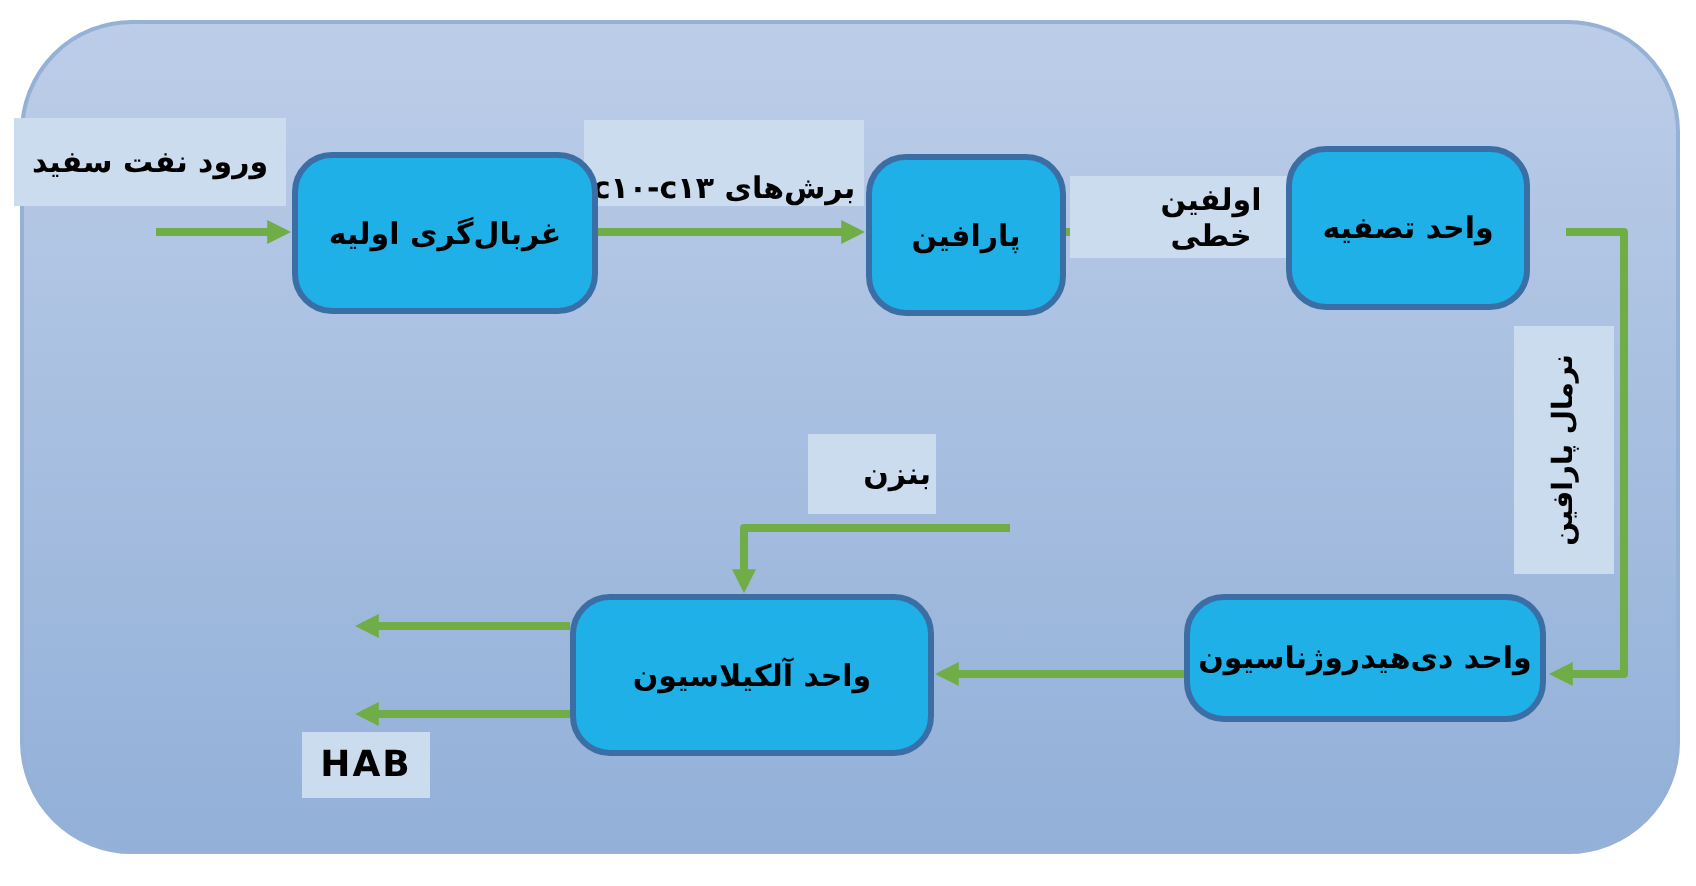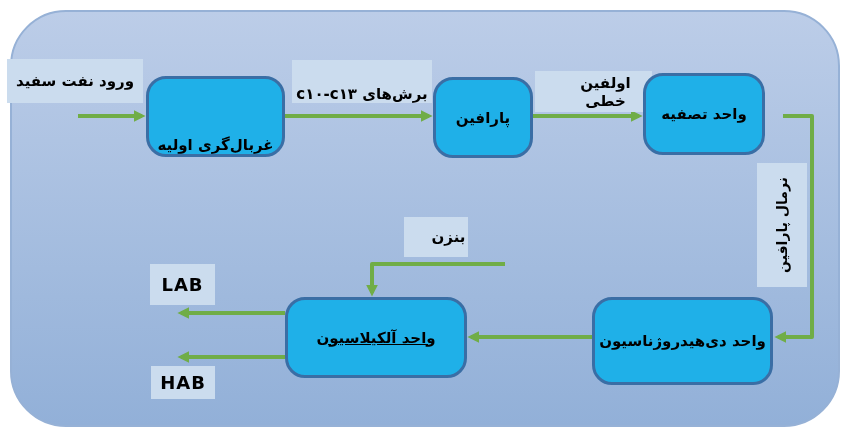--- a/index.html
+++ b/index.html
@@ -18,30 +18,30 @@
     color:var(--text);font-weight:bold;box-sizing:border-box;}
   .box{background:var(--box-fill);border:3px solid var(--box-border);border-radius:20px;font-size:15px;}
   .lbl{background:var(--label-fill);font-size:15px;}
   .latin{font-size:18px;letter-spacing:1px;direction:ltr;}
   .vlbl{position:absolute;background:var(--label-fill);box-sizing:border-box;}
   .vlbl .rot{position:absolute;left:-37px;top:37px;width:124px;height:50px;transform:rotate(-90deg);
     display:flex;align-items:center;justify-content:center;font-weight:bold;font-size:14px;color:var(--text);}
   
   #n-input  {left:7px;  top:59px;  width:136px; height:44px;}
   #n-cuts   {left:292px; top:60px; width:140px; height:43px;align-items:flex-end;}
-  #n-olefin {left:535px; top:71px; width:117px; height:41px;padding-left:24px;}
+  #n-olefin {left:535px; top:88px; width:117px; height:41px;padding-left:24px;}
   #n-benzene{left:404px; top:217px; width:64px; height:40px;padding-left:25px;}
   #n-lab    {left:150px; top:264px; width:65px; height:41px;}
   #n-hab    {left:151px; top:366px; width:64px; height:33px;}
   #n-paraffin{left:757px; top:163px; width:50px; height:124px;}
-  #n-screening{left:146px; top:76px; width:139px; height:81px;align-items:flex-end;}
+  #n-screening{left:146px; top:76px; width:153px; height:81px;}
   #n-hydration{left:433px; top:77px; width:100px; height:81px;}
   #n-treatment{left:643px; top:73px; width:122px; height:82px;}
-  #n-dehydro {left:592px; top:297px; width:181px; height:88px;}
-  #n-alkyl   {left:285px; top:297px; width:182px; height:81px;text-decoration:underline;}
+  #n-dehydro {left:592px; top:297px; width:181px; height:64px;}
+  #n-alkyl   {left:285px; top:297px; width:182px; height:81px;}
 </style>
 </head>
 <body>
 
 <div class="canvas">
 
   <div class="panel"></div>
 
   <svg class="arrows" width="848" height="443" viewBox="0 0 848 443" xmlns="http://www.w3.org/2000/svg">
     <defs>
@@ -66,23 +66,20 @@
   </div>
   <div id="n-cuts" class="node lbl">
     <span>برش‌های ‪c۱۰-c۱۳‬</span>
   </div>
   <div id="n-olefin" class="node lbl">
     <span>اولفین خطی</span>
   </div>
   <div id="n-benzene" class="node lbl">
     <span>بنزن</span>
   </div>
-  <div id="n-lab" class="node lbl latin">
-    <span>LAB</span>
-  </div>
   <div id="n-hab" class="node lbl latin">
     <span>HAB</span>
   </div>
   <div id="n-paraffin" class="vlbl">
     <span class="rot">نرمال پارافین</span>
   </div>
 
   <div id="n-screening" class="node box">
     <span>غربال‌گری اولیه</span>
   </div>

